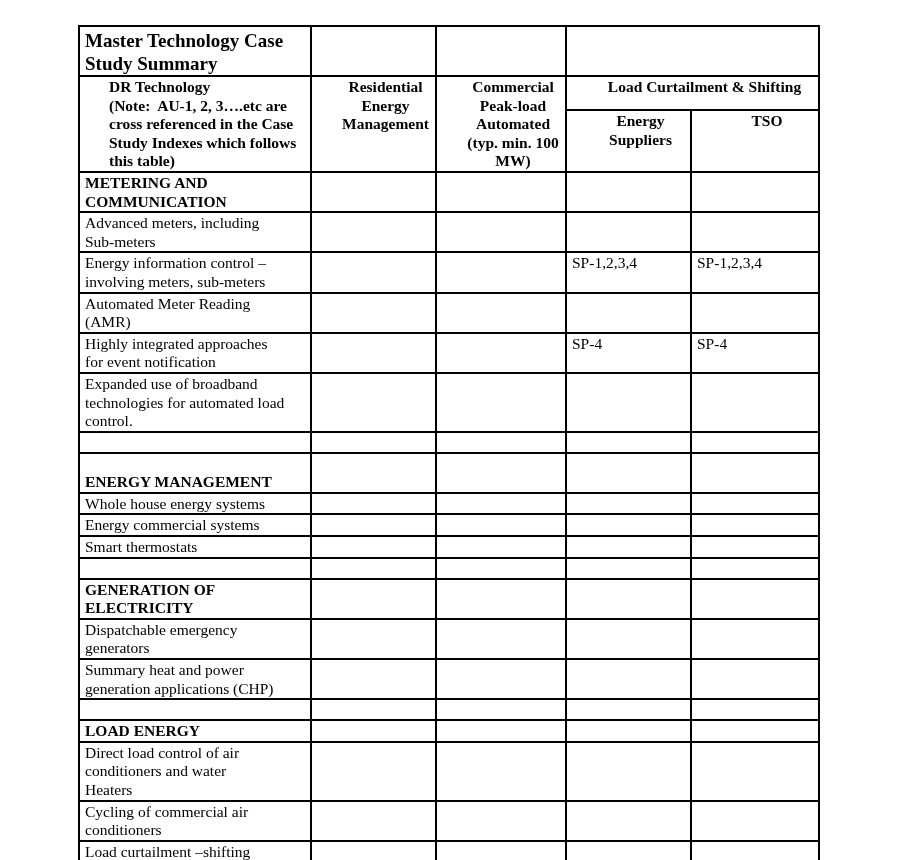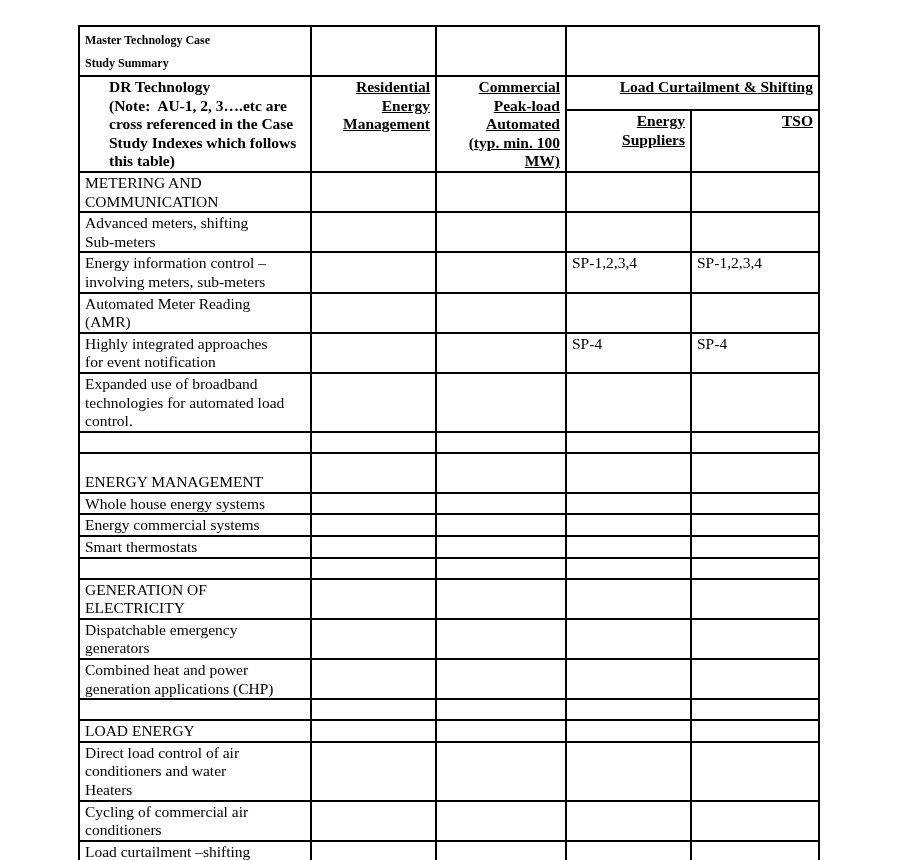--- a/index.html
+++ b/index.html
@@ -26,38 +26,37 @@
   .doc-table td {
     border: 2px solid #000000;
     vertical-align: top;
     padding: 1px 5px 0 5px;
     font-size: 15.5px;
     line-height: 18.6px;
     white-space: pre-wrap;
     overflow: hidden;
   }
   td.title-cell {
-    font-size: 12px;
+    font-size: 19px;
     font-weight: bold;
     line-height: 23px;
     padding-top: 2px;
   }
   td.hdr {
     font-weight: bold;
     padding-left: 29px;
   }
   td.center {
-    text-align: right;
-    text-decoration: underline;
+    text-align: center;
   }
   td.group-hdr {
     height: 31px;
   }
   tr.section td:first-child {
-    font-weight: normal;
+    font-weight: bold;
     margin-top: 48px;
   }
   tr.spacer td {
     height: 18px;
   }
 </style>
 </head>
 <body>
 
 <table class="doc-table">
@@ -101,21 +100,21 @@
   <tbody id="table-body">
       <tr class="section">
     <td>METERING AND
 COMMUNICATION</td>
     <td></td>
     <td></td>
     <td></td>
     <td></td>
   </tr>
       <tr class="item">
-    <td>Advanced meters, shifting
+    <td>Advanced meters, including
 Sub-meters</td>
     <td></td>
     <td></td>
     <td></td>
     <td></td>
   </tr>
       <tr class="item">
     <td>Energy information control –
 involving meters, sub-meters</td>
     <td></td>
@@ -201,21 +200,21 @@
   </tr>
       <tr class="item">
     <td>Dispatchable emergency
 generators</td>
     <td></td>
     <td></td>
     <td></td>
     <td></td>
   </tr>
       <tr class="item">
-    <td>Combined heat and power
+    <td>Summary heat and power
 generation applications (CHP)</td>
     <td></td>
     <td></td>
     <td></td>
     <td></td>
   </tr>
       <tr class="spacer">
     <td></td>
     <td></td>
     <td></td>

